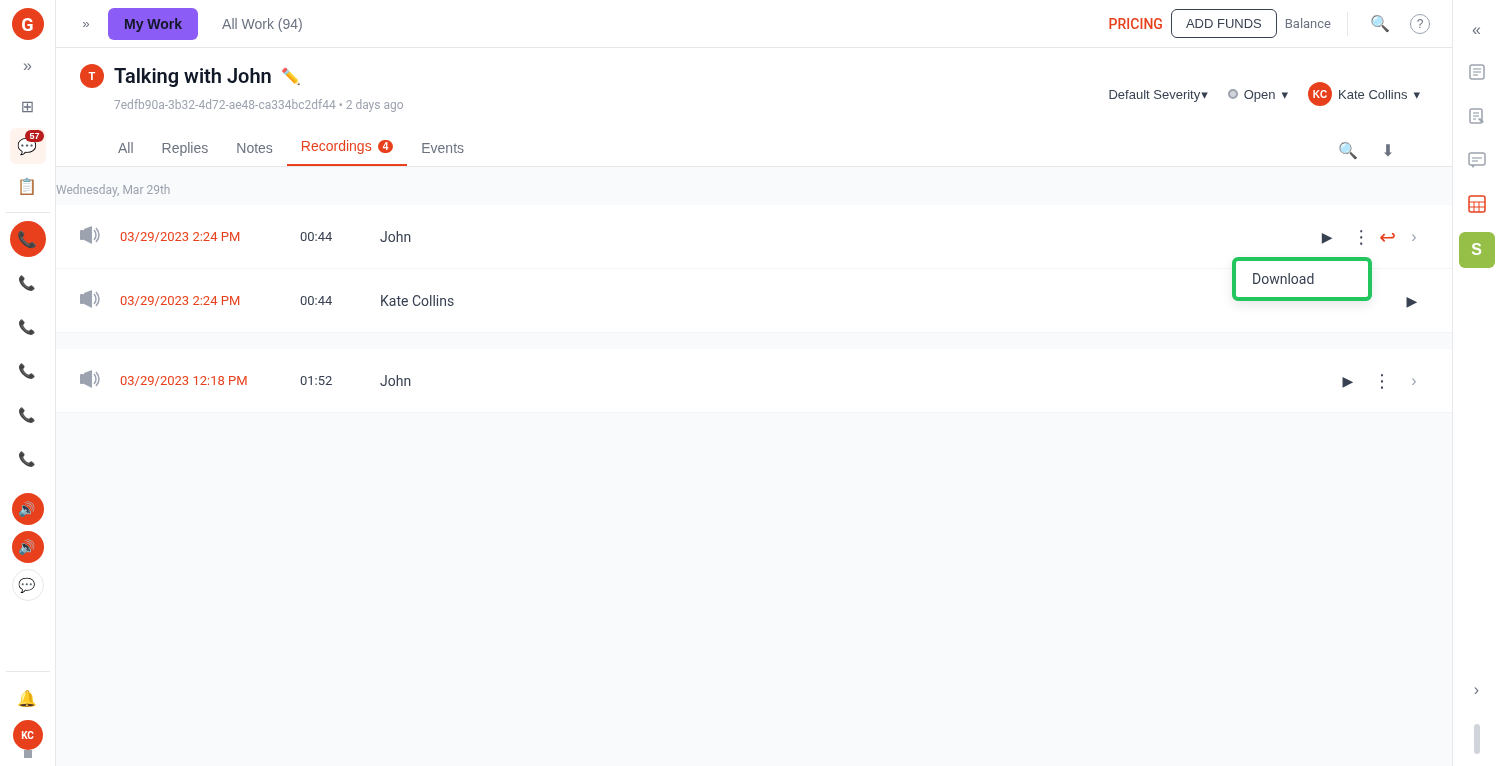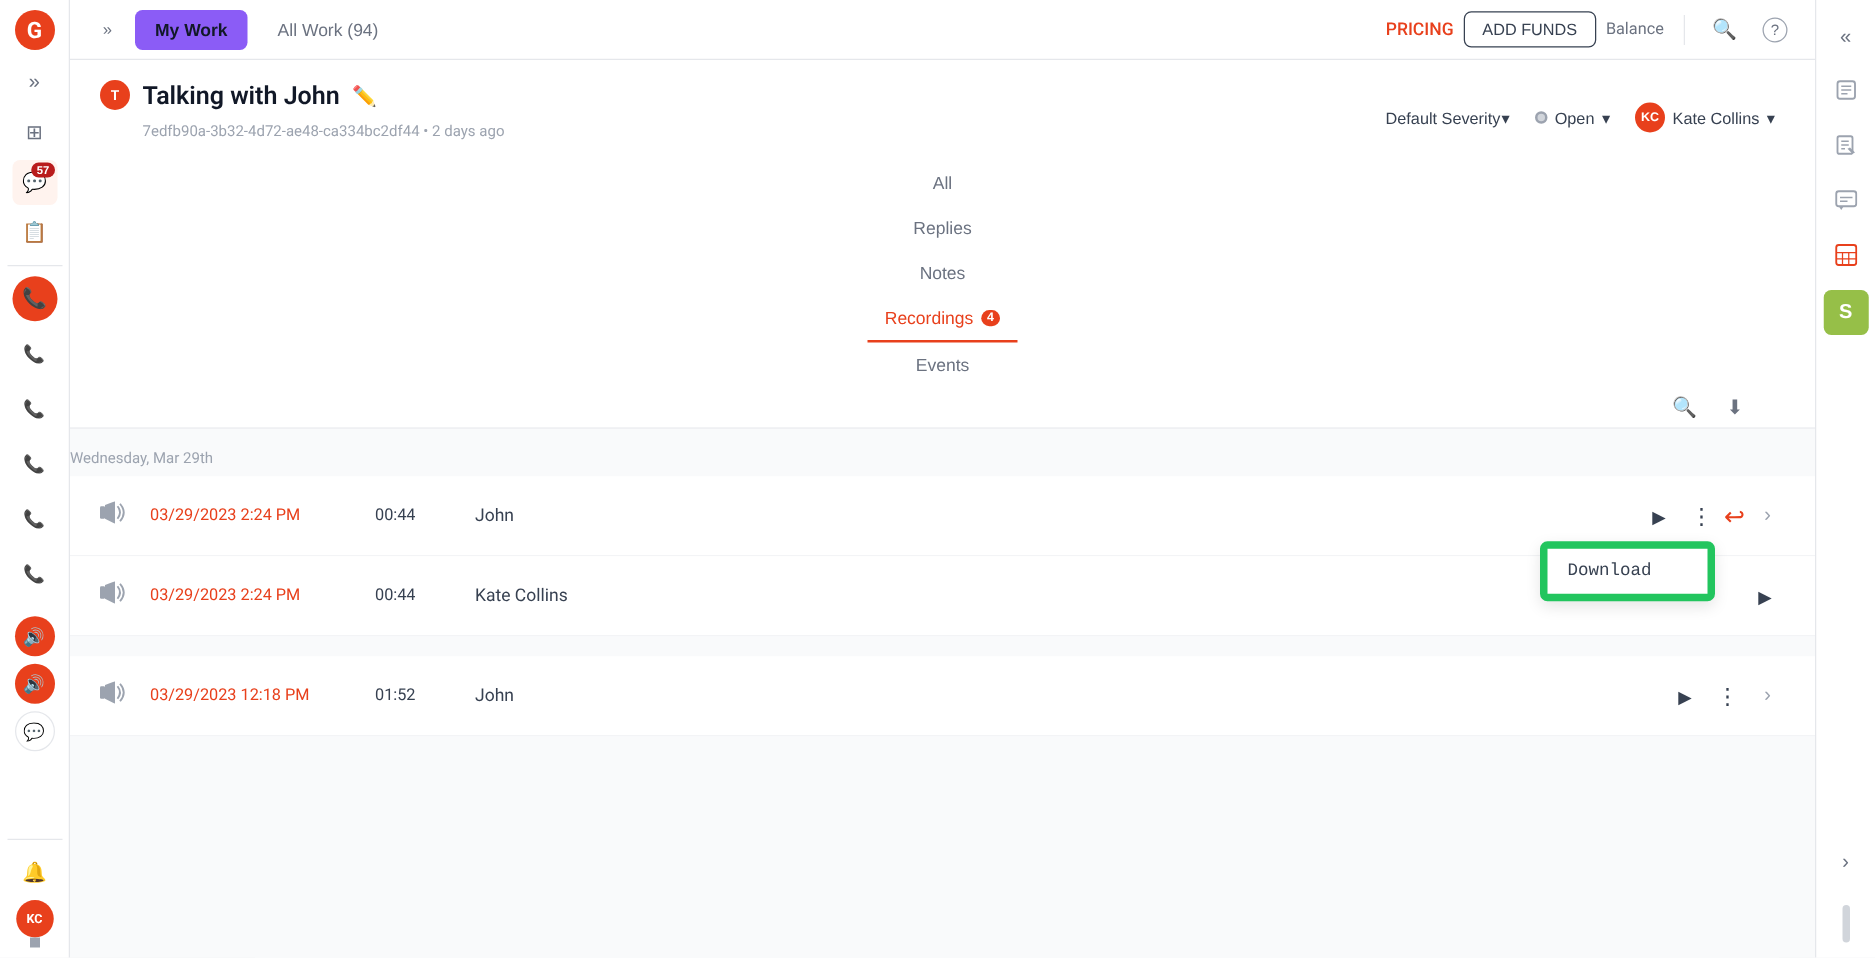--- a/index.html
+++ b/index.html
@@ -130,23 +130,22 @@
     .assignee-avatar {
       width: 24px; height: 24px; border-radius: 50%;
       background: #e8401c; color: white;
       display: flex; align-items: center; justify-content: center;
       font-size: 10px; font-weight: bold;
     }
     .header-right { display: flex; align-items: center; gap: 4px; margin-left: auto; }
 
     
     .tabs-bar {
-      display: flex; align-items: center; gap: 0;
+      display: flex; align-items: flex-end; gap: 0;
       padding: 0 24px;
-      flex-direction: column;
     }
     .tab {
       padding: 10px 14px;
       font-size: 14px; cursor: pointer; color: #6b7280;
       border-bottom: 2px solid transparent;
       display: flex; align-items: center; gap: 6px;
       border: none; background: transparent;
     }
     .tab.active { color: #e8401c; border-bottom: 2px solid #e8401c; font-weight: 500; }
     .tab-badge {
@@ -202,28 +201,27 @@
     }
     .row-actions { display: flex; align-items: center; gap: 4px; }
     .reply-icon-orange {
       color: #e8401c; font-size: 20px;
     }
 
     
     .dropdown-menu {
       position: absolute;
       background: #fff;
-      border: 6px solid #22c55e;
+      border: 4px solid #22c55e;
       border-radius: 6px;
       box-shadow: 0 4px 12px rgba(0,0,0,0.1);
       z-index: 100;
       min-width: 140px;
       right: 80px;
       top: 52px;
-      font-family: Liberation Mono, monospace;
     }
     .dropdown-item {
       padding: 10px 16px;
       font-size: 14px; color: #374151; cursor: pointer;
     }
 
     
     .right-panel {
       width: 48px;
       background: #fff;

